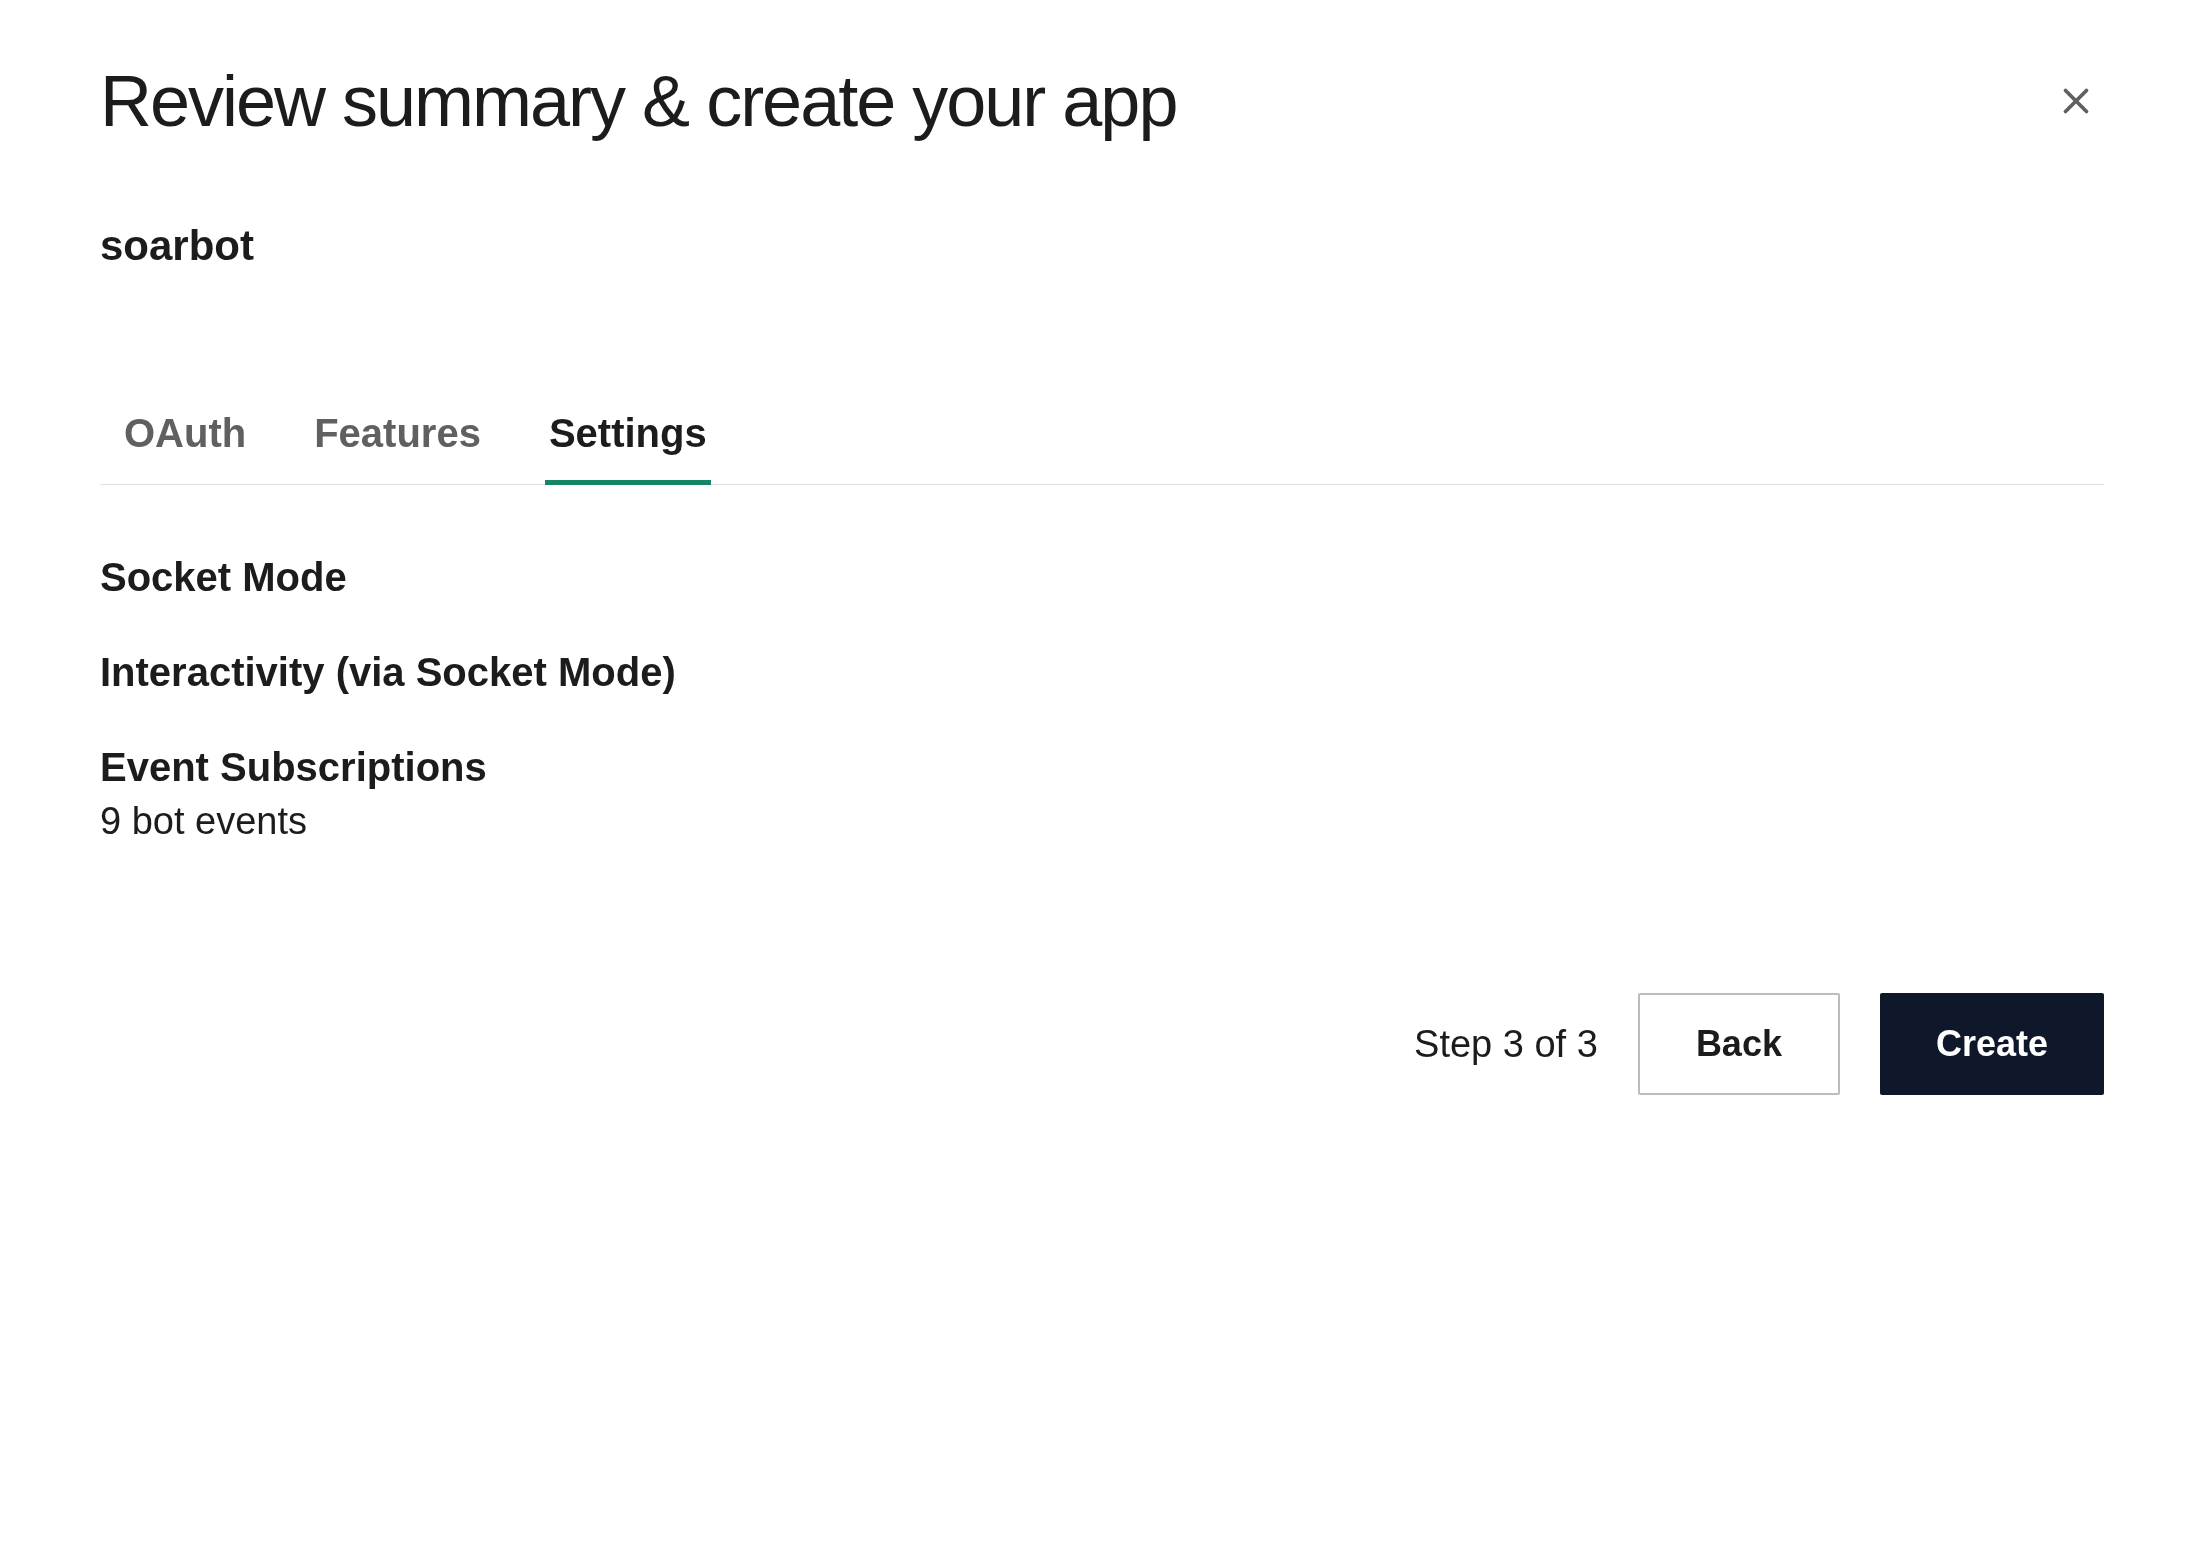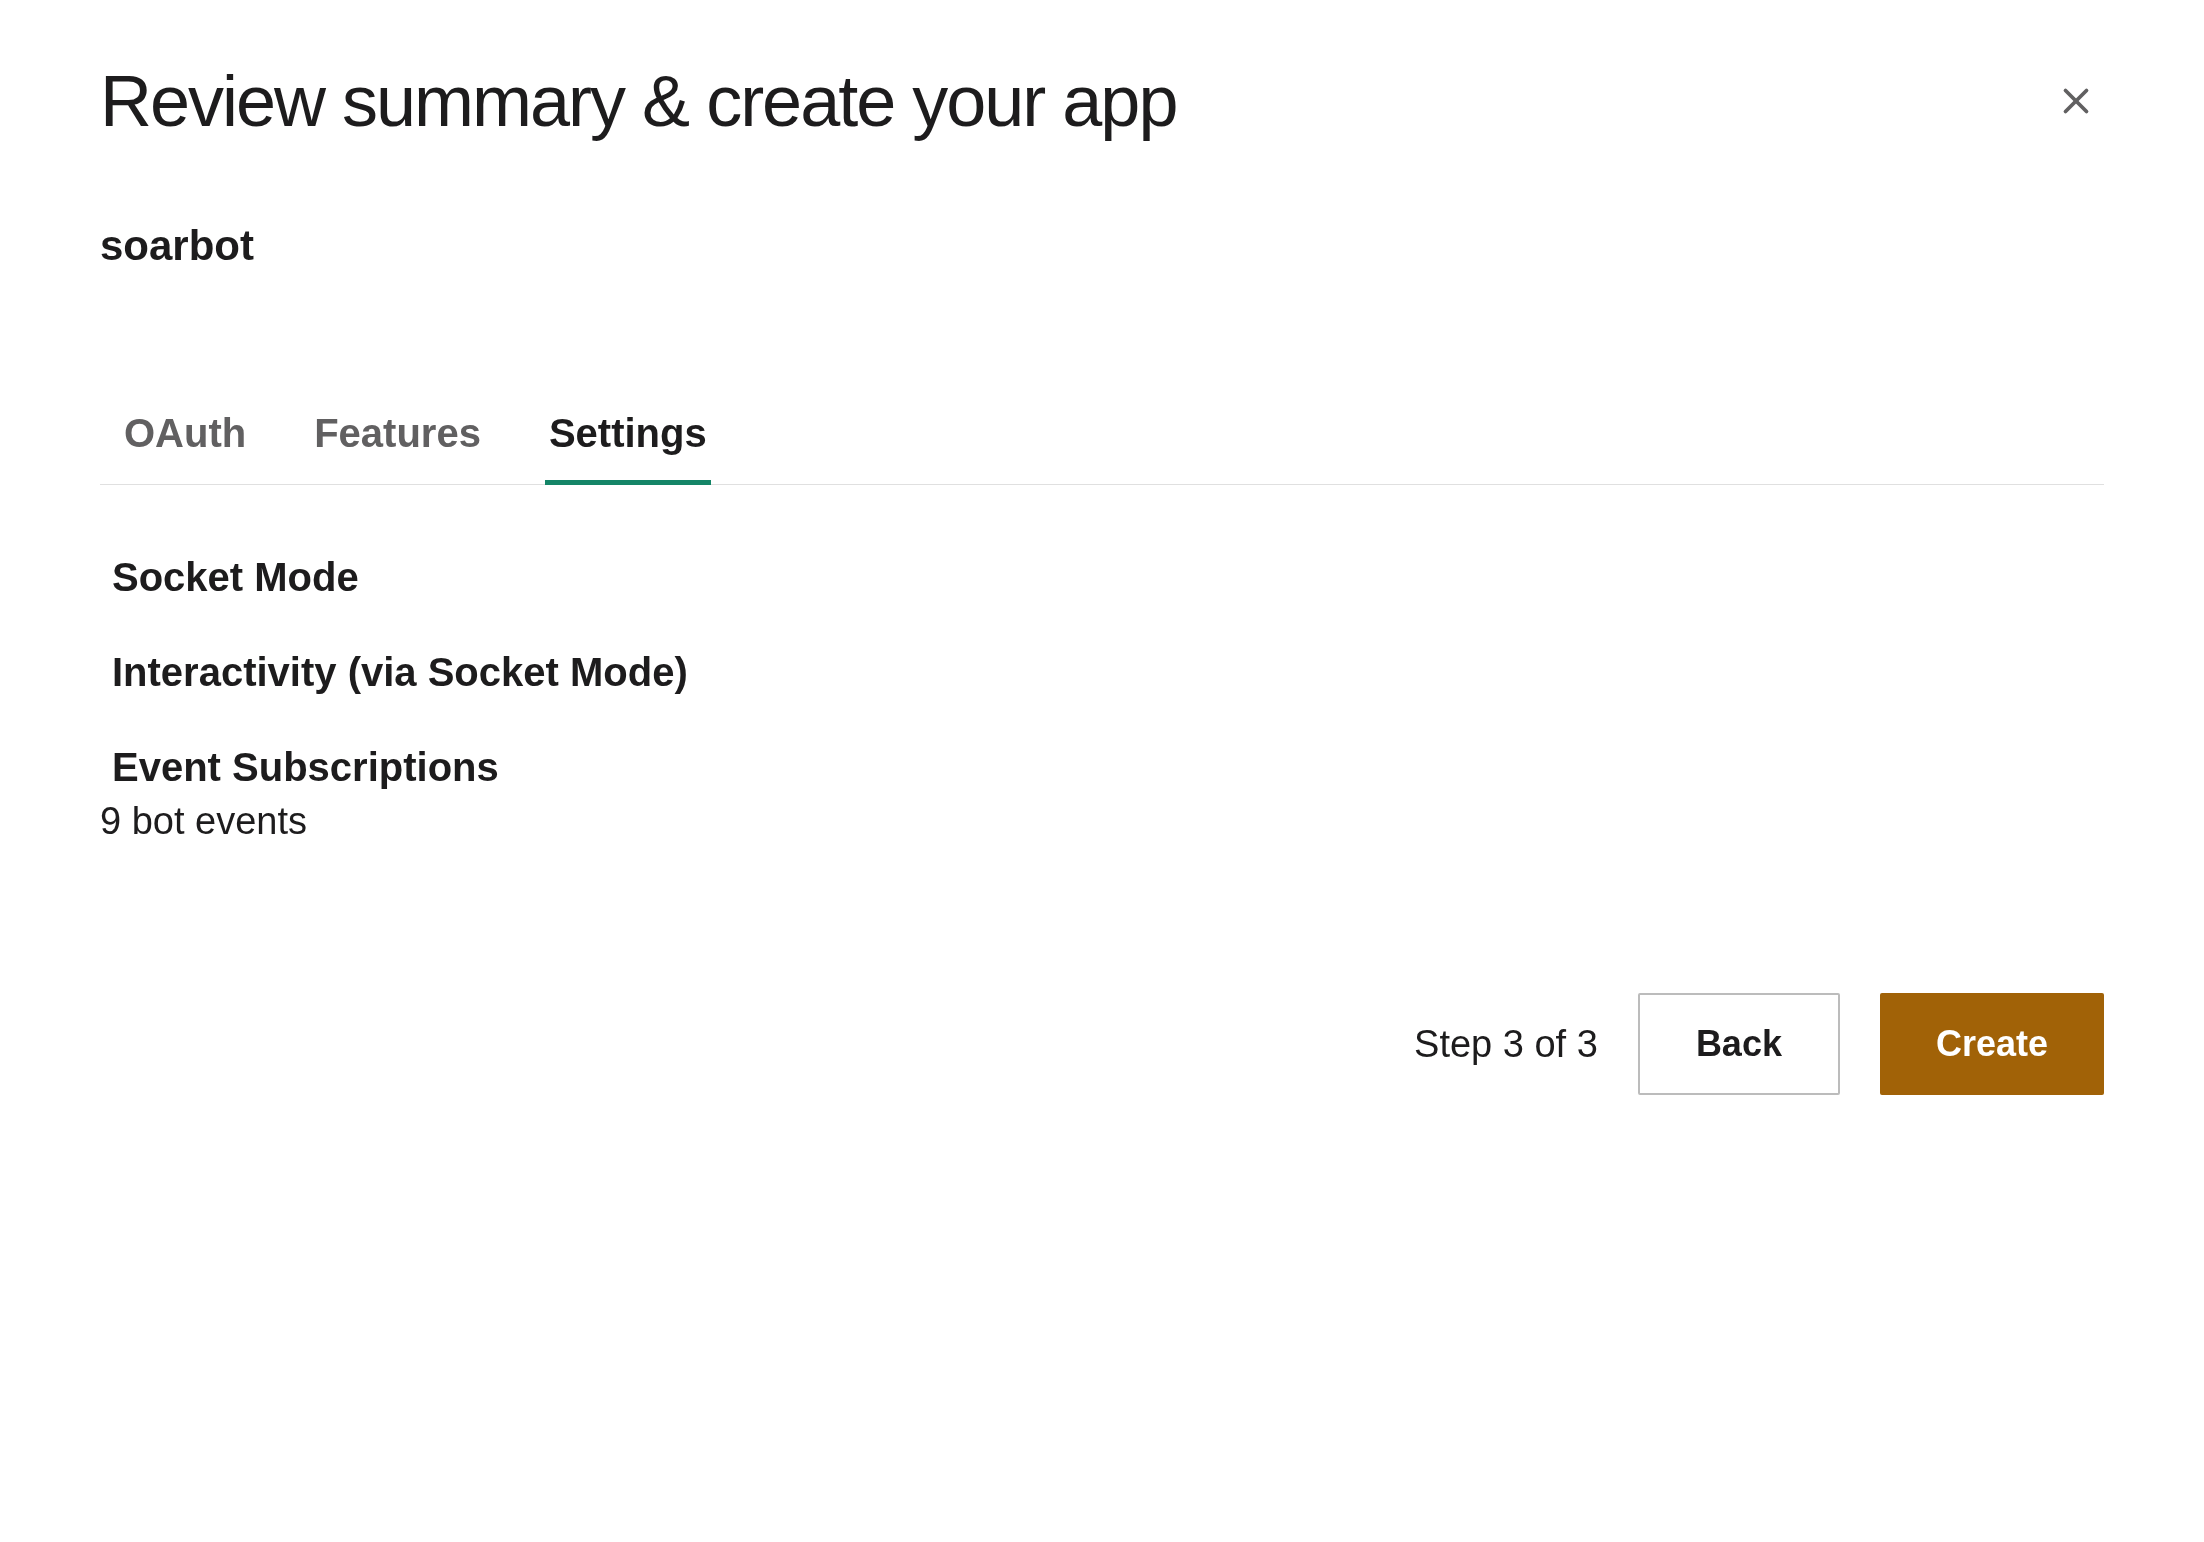--- a/index.html
+++ b/index.html
@@ -79,21 +79,20 @@
       background: #148567;
     }
     .settings-section {
       margin-top: 10px;
     }
     .setting-title {
       font-size: 40px;
       font-weight: 700;
       color: #1d1c1d;
       margin-bottom: 50px;
-      margin-left: 12px;
     }
     .setting-title.last {
       margin-bottom: 10px;
     }
     .setting-sub {
       font-size: 38px;
       font-weight: 400;
       color: #1d1c1d;
       margin-bottom: 50px;
     }
@@ -121,21 +120,21 @@
       border-radius: 2px;
       cursor: pointer;
       border: none;
     }
     .btn-back {
       background: #ffffff;
       color: #1d1c1d;
       border: 2px solid #bcbcbc;
     }
     .btn-create {
-      background: #a16207;
+      background: #0f172a;
       color: #ffffff;
     }
   </style>
 </head>
 <body>
 
 <div class="header-row">
   <h1 class="page-title">Review summary &amp; create your app</h1>
   <button class="close-btn">
     <svg viewBox="0 0 24 24" fill="none" stroke="currentColor" stroke-width="2.5" stroke-linecap="round">

